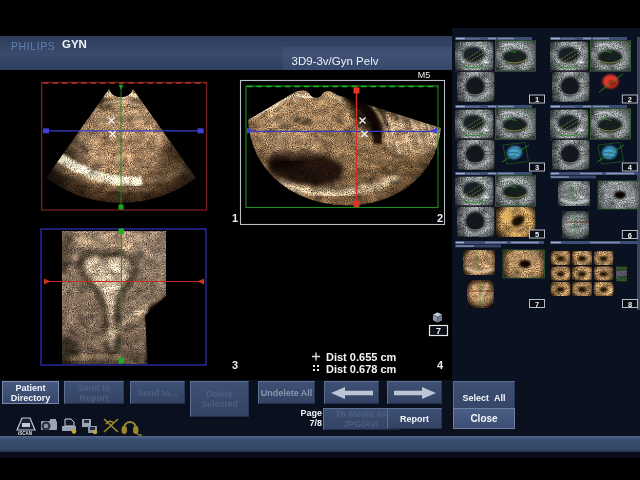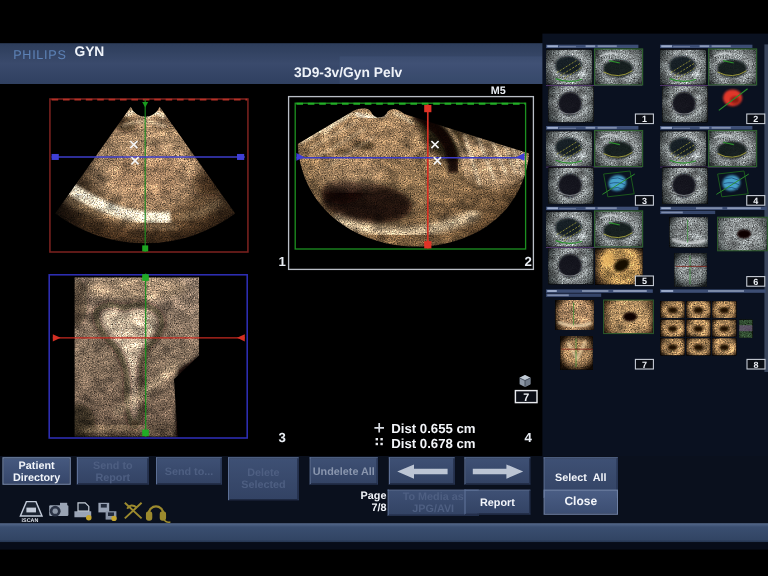--- a/index.html
+++ b/index.html
@@ -10,22 +10,22 @@
   .btn.on{color:#f2f5fa;}
   #thumbs svg{filter:blur(0.35px);}
 </style>
 </head>
 <body>
 
 <div class="abs" id="hdr" style="left:0;top:36px;width:453px;height:33.5px;background:linear-gradient(#2d3d5a,#3a4a6c 50%,#304060);"></div>
 <div class="abs" style="left:283px;top:47px;width:170px;height:22.5px;background:rgba(120,150,200,0.10);"></div>
 <div class="abs" style="left:11px;top:40px;color:#5d82b6;font-size:10.5px;font-weight:normal;letter-spacing:0.6px;">PHILIPS</div>
 <div class="abs" style="left:62px;top:38px;color:#f0f4fa;font-size:11.5px;font-weight:bold;">GYN</div>
-<div class="abs" style="left:245px;top:55px;width:180px;color:#eef2f8;font-size:11.5px;font-weight:bold;">3D9-3v/Gyn Pelv</div>
-<div class="abs" style="left:409px;top:70px;width:30px;text-align:left;color:#e8ecf2;font-size:9px;font-weight:bold;">M5</div>
+<div class="abs" style="left:245px;top:55px;width:180px;text-align:center;color:#eef2f8;font-size:11.5px;font-weight:normal;">3D9-3v/Gyn Pelv</div>
+<div class="abs" style="left:409px;top:70px;width:30px;text-align:center;color:#e8ecf2;font-size:9px;font-weight:normal;">M5</div>
 
 <svg class="abs" style="left:0;top:0;" width="456" height="480" viewBox="0 0 456 480">
 <defs>
   <filter id="mult" x="-3%" y="-3%" width="106%" height="106%" color-interpolation-filters="sRGB">
     <feTurbulence type="fractalNoise" baseFrequency="0.95" numOctaves="4" seed="7" result="n"></feTurbulence>
     <feColorMatrix in="n" type="matrix" values="0.33 0.33 0.33 0 0  0.33 0.33 0.33 0 0  0.33 0.33 0.33 0 0  0 0 0 0 1" result="ng"></feColorMatrix>
     <feComponentTransfer in="ng" result="nc">
       <feFuncR type="linear" slope="1.35" intercept="-0.175"></feFuncR>
           <feFuncG type="linear" slope="1.35" intercept="-0.175"></feFuncG>
           <feFuncB type="linear" slope="1.35" intercept="-0.175"></feFuncB>

